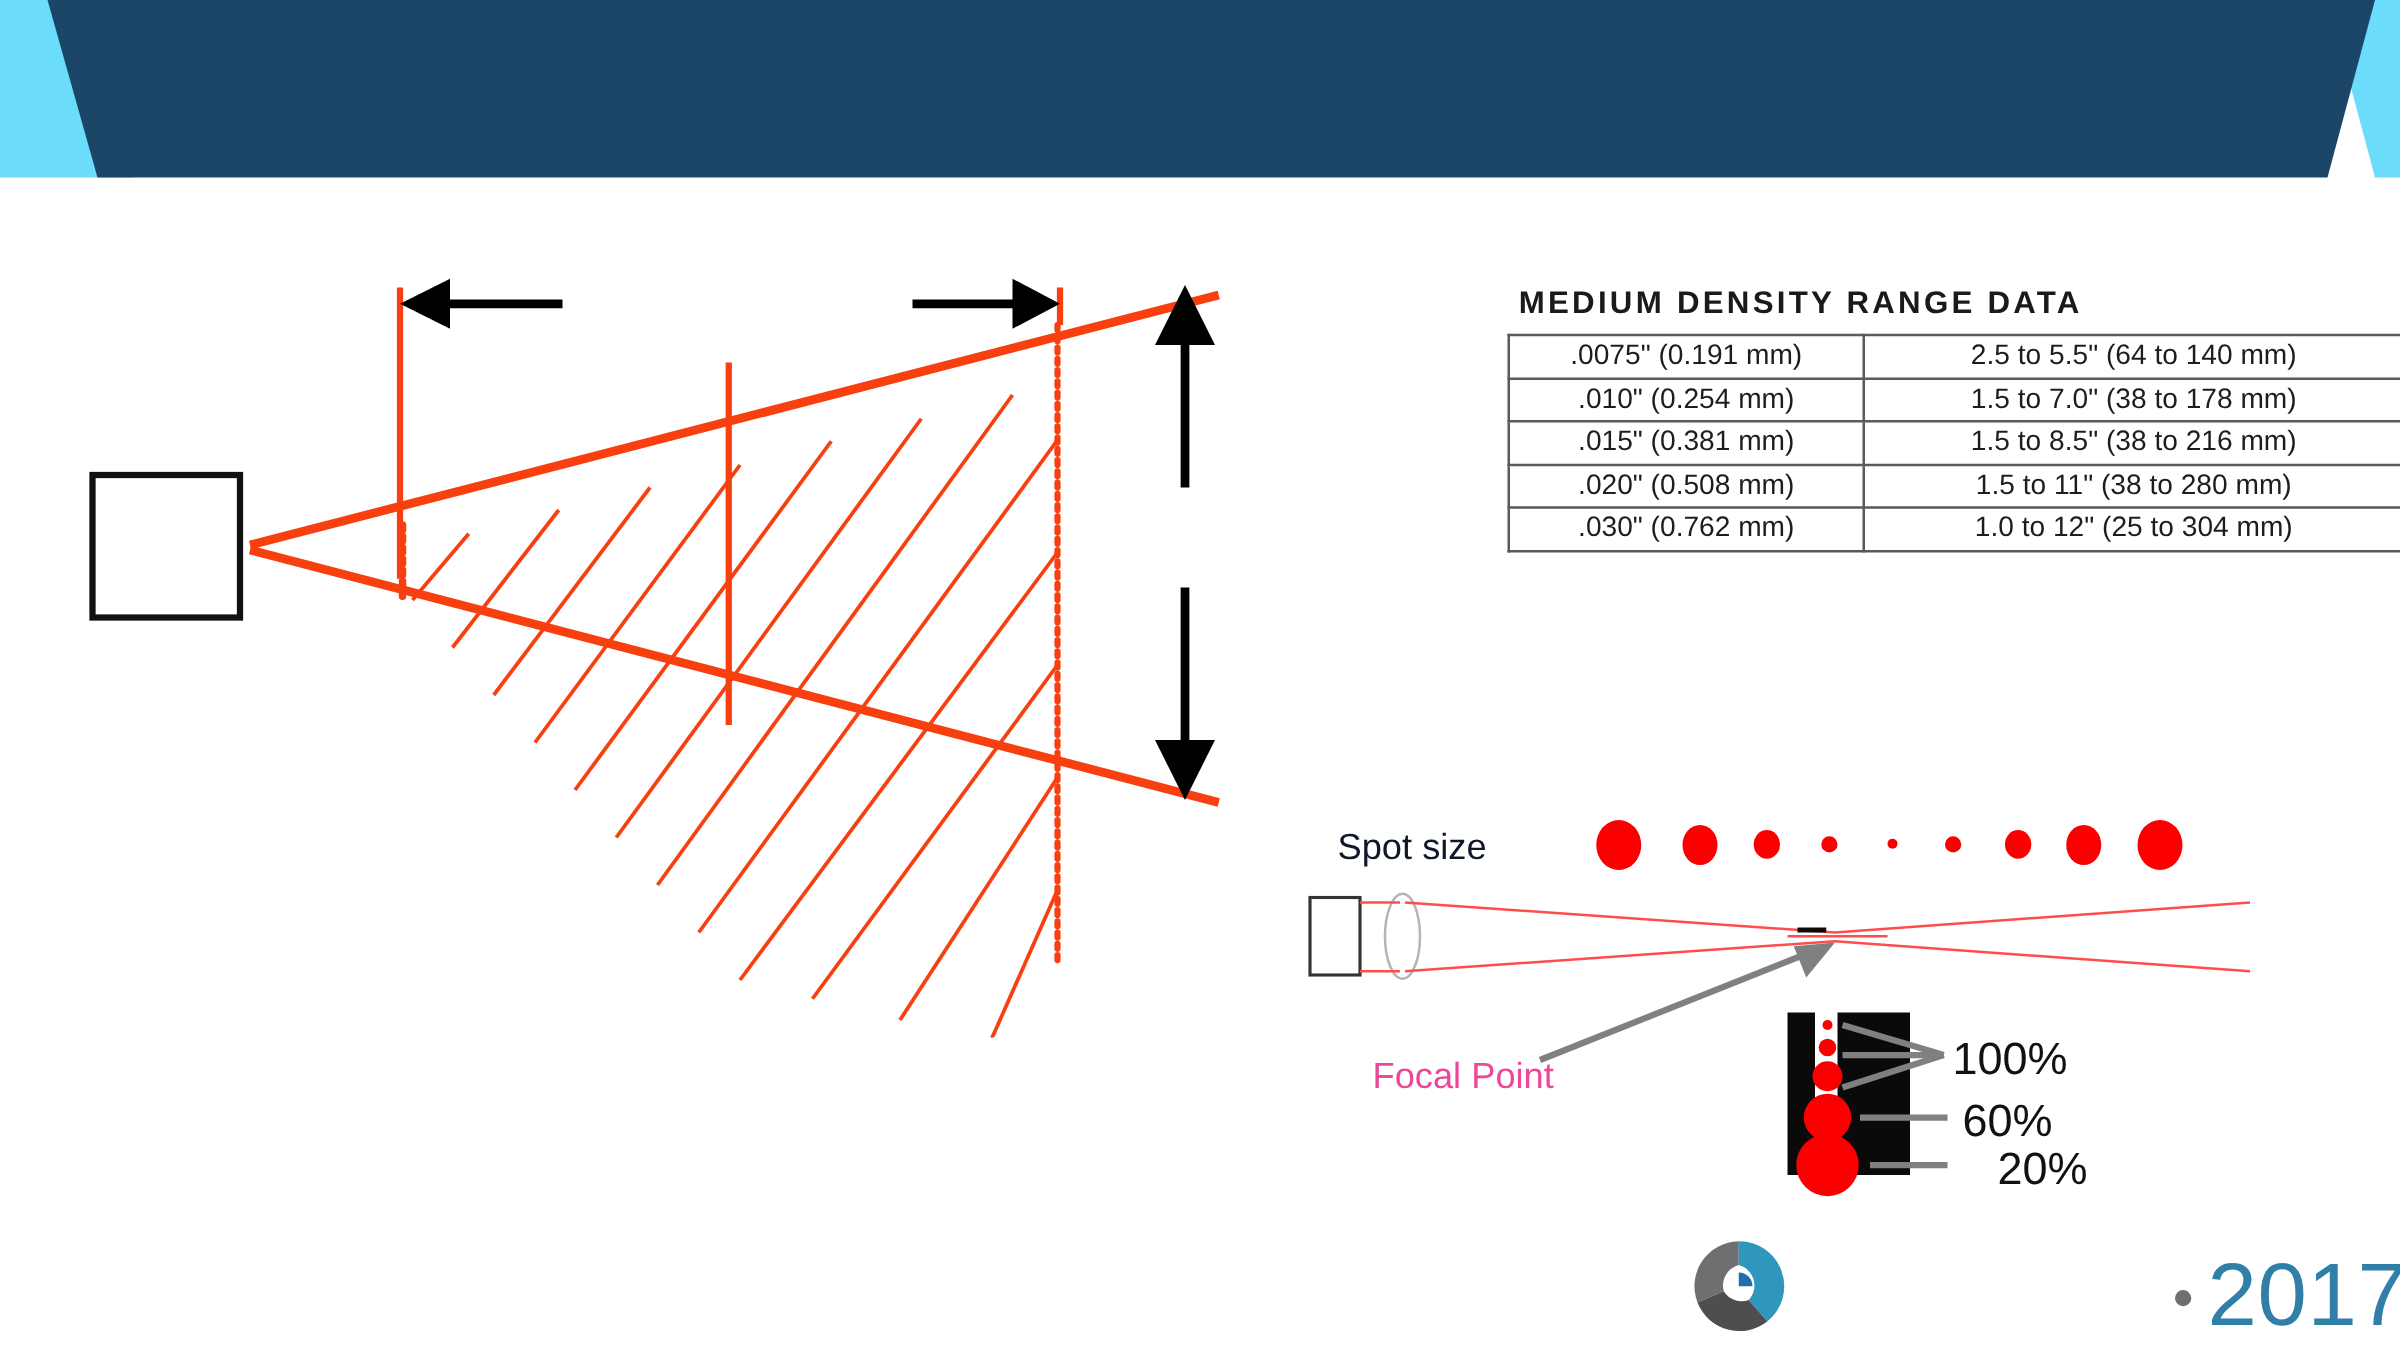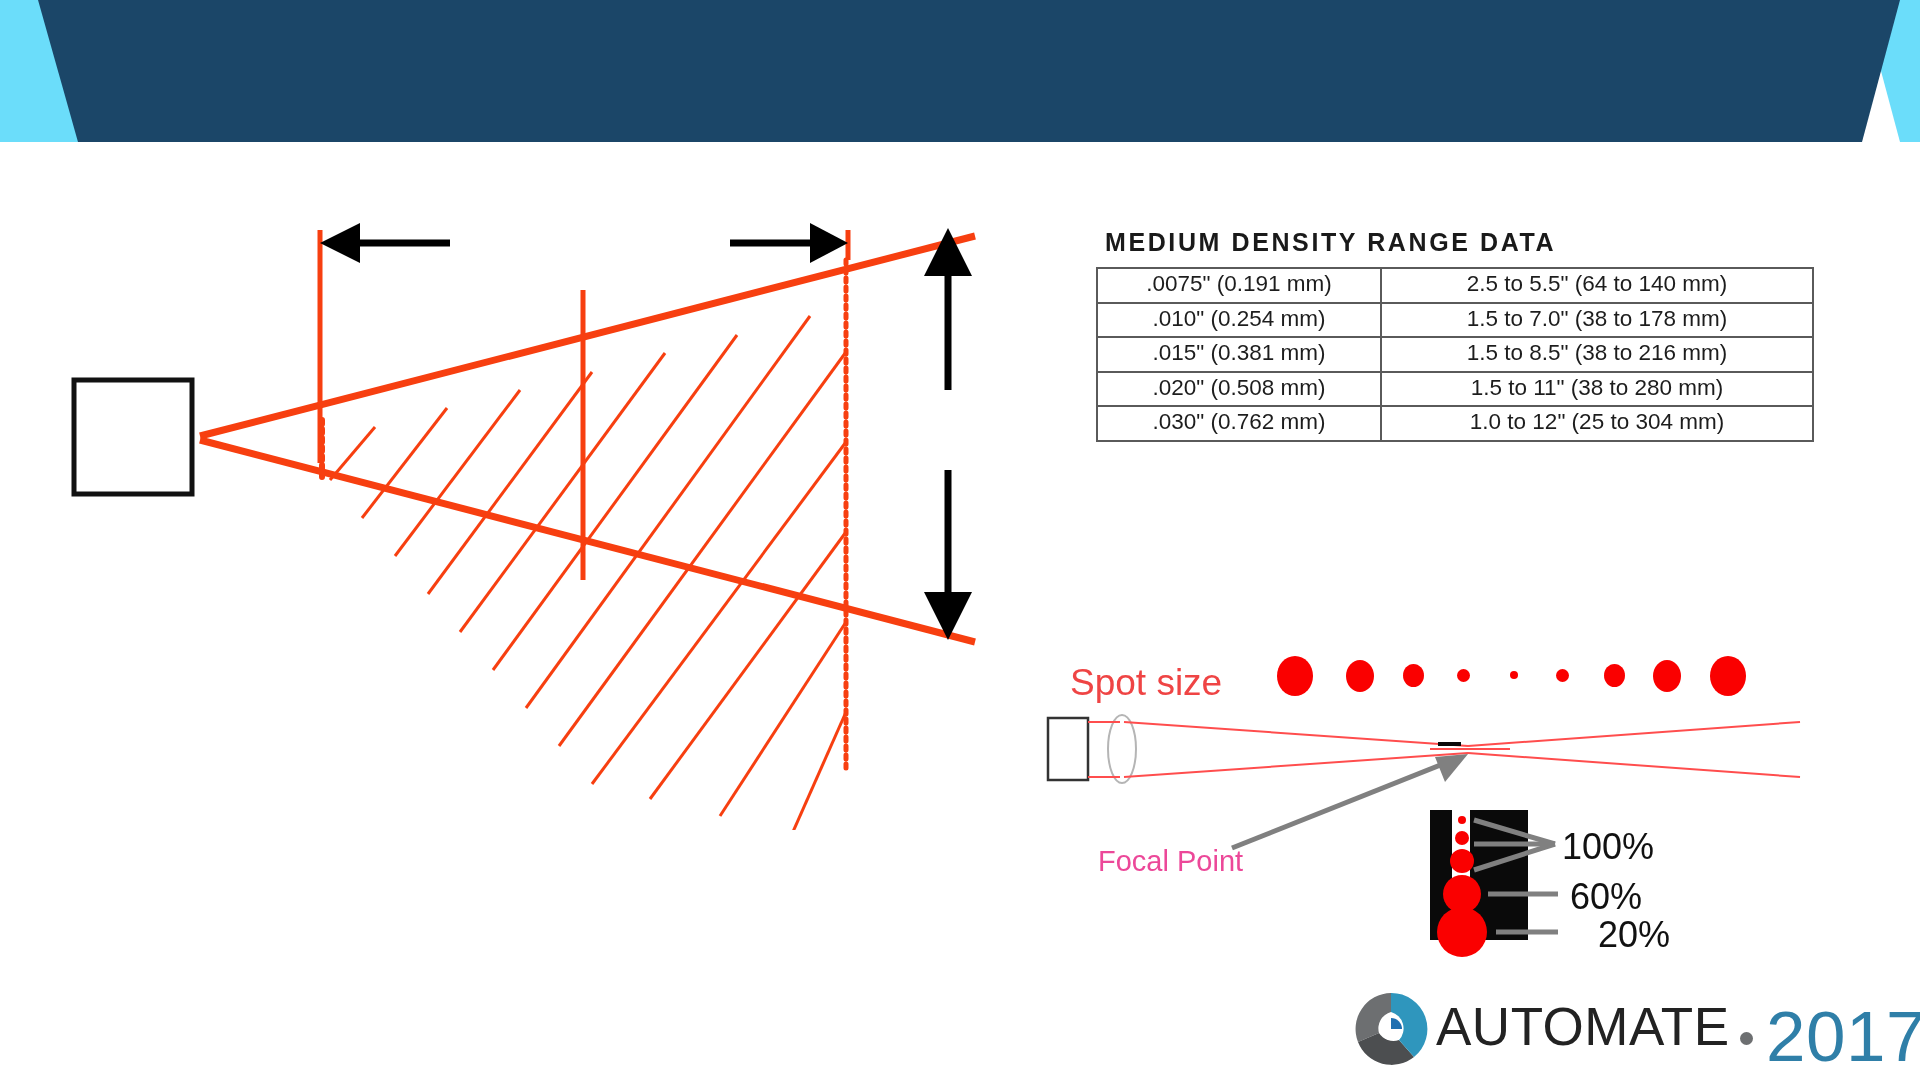--- a/index.html
+++ b/index.html
@@ -27,21 +27,21 @@
   #beam-diagram {
     position: absolute;
     left: 0; top: 180px;
     width: 1010px;
     height: 650px;
   }
 
   
   #range-table-block {
     position: absolute;
-    left: 1078px;
+    left: 1188px;
     top: 228px;
     width: 710px;
     padding-left: 18px;
   }
   #range-table-title {
     font-family: "Liberation Sans", sans-serif;
     font-weight: bold;
     font-size: 25px;
     letter-spacing: 2.6px;
     color: #1a1a1a;
@@ -73,22 +73,22 @@
     left: 1010px;
     top: 630px;
     width: 900px;
     height: 340px;
   }
   #spot-size-label {
     position: absolute;
     left: 60px;
     top: 32px;
     font-family: "Liberation Sans", sans-serif;
-    font-size: 37px;
-    color: #ef4444;
+    font-size: 29px;
+    color: #0f172a;
     white-space: nowrap;
   }
   .spot-dot {
     position: absolute;
     background: #fa0000;
     border-radius: 50%;
   }
   #focal-point-label {
     position: absolute;
     left: 88px;
@@ -302,16 +302,15 @@
 </div>
 
 <div id="logo-block">
   <svg width="78" height="78" viewBox="0 0 78 78" style="position:absolute; left:0; top:2px;">
     <path d="M39 3 A36 36 0 0 0 6 52 L27 43 A17 17 0 0 1 39 22 Z" fill="#6d6f71"></path>
     <path d="M6 52 A36 36 0 0 0 62 67 L47 50 A17 17 0 0 1 27 43 Z" fill="#4c4e50"></path>
     <path d="M62 67 A36 36 0 0 0 39 3 L39 22 A17 17 0 0 1 47 50 Z" fill="#2f96bd"></path>
     <circle cx="39" cy="39" r="11" fill="#ffffff"></circle>
     <path d="M39 28 A11 11 0 0 1 50 39 L39 39 Z" fill="#1f6fb0"></path>
   </svg>
-  <div id="logo-wordmark">AUTOMATE</div>
   <div id="logo-dot"></div>
   <div id="logo-year">2017</div>
 </div>
 
 </body></html>

